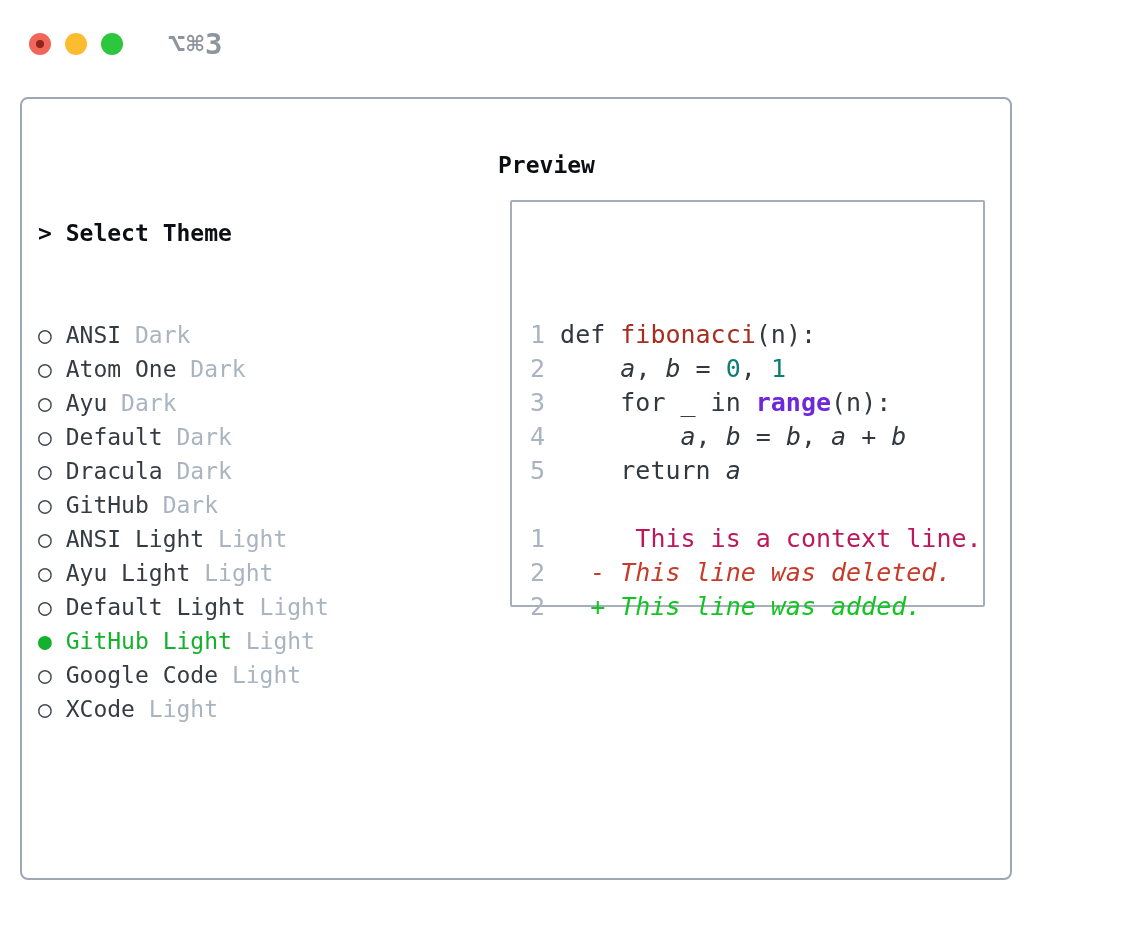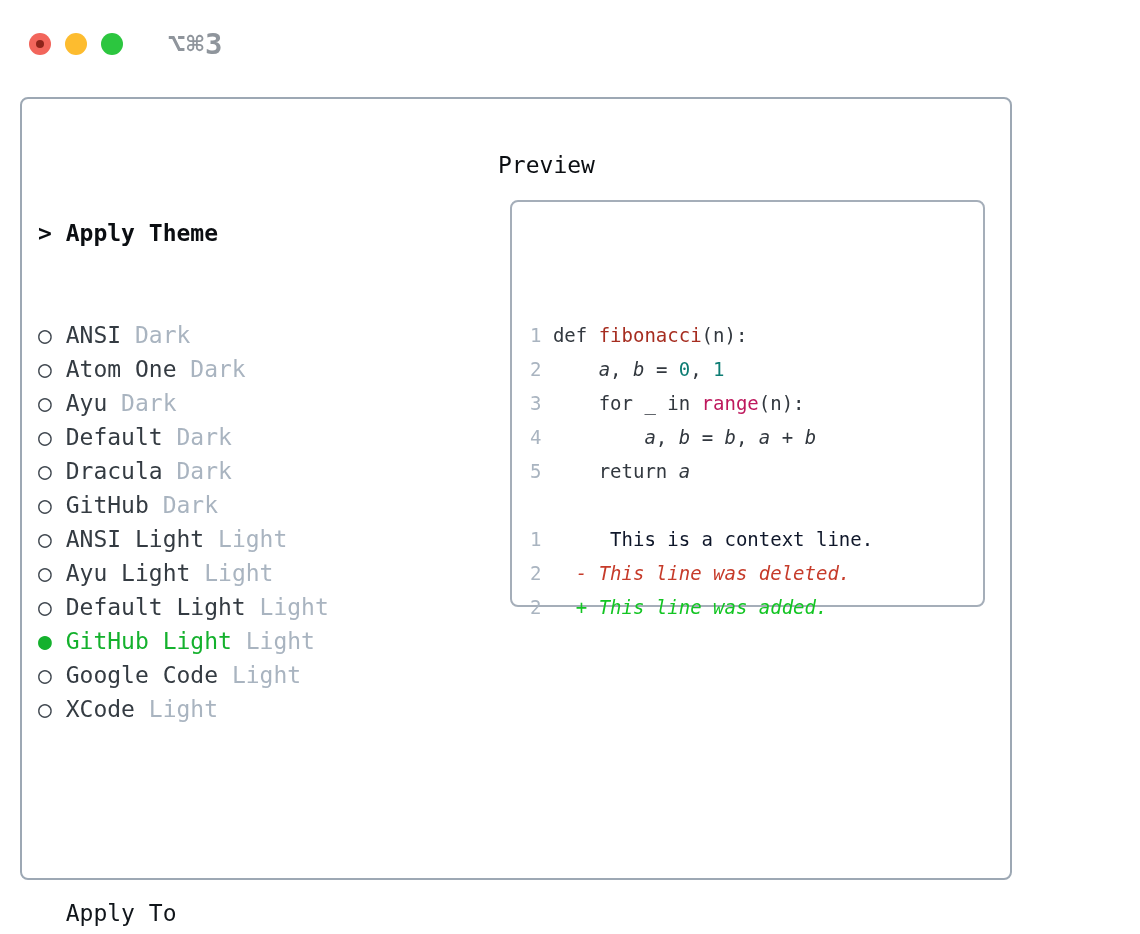--- a/index.html
+++ b/index.html
@@ -25,55 +25,54 @@
     position:absolute;left:16px;top:49px;
     font-size:23px;line-height:34px;white-space:pre;color:#343b42;
   }
   .left-col .line{height:34px;}
   .bold-black{font-weight:700;color:#0b0e12;}
   .marker{color:#454c54;}
   .sel{color:#14b12d;}
   .variant{color:#a9b4c0;text-align:right;}
   .apply-title{color:#10151a;}
   
-  .preview-title{position:absolute;left:476px;top:49px;font-size:23px;line-height:34px;font-weight:400;color:#0b0e12;}
+  .preview-title{position:absolute;left:476px;top:49px;font-size:23px;line-height:34px;font-weight:700;color:#0b0e12;}
   .preview-box{
     position:absolute;left:488px;top:101px;width:475px;height:407px;
-    border:2px solid #a5aeb9;border-radius:8px;box-sizing:border-box;
-    padding:48px 0 0 18px;font-size:19px;line-height:34px;white-space:pre;color:#32383f;
+    border:2px solid #a5aeb9;border-radius:2px;box-sizing:border-box;
+    padding:48px 0 0 18px;font-size:25px;line-height:34px;white-space:pre;color:#32383f;
   }
   .preview-box .cline{height:34px;}
   .ln{display:inline-block;width:2ch;color:#a9b4c0;}
   .c-func{color:#a62d20;}
   .c-num{color:#0e7d74;}
-  .c-builtin{color:#be185d;}
-  .c-context{color:#0f172a;}
+  .c-builtin{color:#6d28d9;font-weight:bold;}
+  .c-context{color:#be185d;}
   .c-deleted{color:#c63b2a;font-style:italic;}
   .c-added{color:#13c523;font-style:italic;}
   .it{font-style:italic;}
 </style>
 </head>
 <body>
 
 <div id="window">
 
   <div class="titlebar">
     <span class="light light-close"></span>
     <span class="light light-min"></span>
     <span class="light light-zoom"></span>
     <span class="shortcut">⌥⌘3</span>
   </div>
 
   <div class="panel">
 
     <div class="left-col">
-      <div class="line"><span class="bold-black">&gt;</span><span class="bold-black"> </span><span class="bold-black">Apply Theme</span></div>
+      <div class="line"><span class="bold-black">&gt;</span><span class="bold-black"> </span><span class="bold-black">Select Theme</span></div>
       <div id="theme-items"><div class="line"><span class="marker">○ </span><span class="">ANSI </span><span class="variant">Dark</span></div><div class="line"><span class="marker">○ </span><span class="">Atom One </span><span class="variant">Dark</span></div><div class="line"><span class="marker">○ </span><span class="">Ayu </span><span class="variant">Dark</span></div><div class="line"><span class="marker">○ </span><span class="">Default </span><span class="variant">Dark</span></div><div class="line"><span class="marker">○ </span><span class="">Dracula </span><span class="variant">Dark</span></div><div class="line"><span class="marker">○ </span><span class="">GitHub </span><span class="variant">Dark</span></div><div class="line"><span class="marker">○ </span><span class="">ANSI Light </span><span class="variant">Light</span></div><div class="line"><span class="marker">○ </span><span class="">Ayu Light </span><span class="variant">Light</span></div><div class="line"><span class="marker">○ </span><span class="">Default Light </span><span class="variant">Light</span></div><div class="line"><span class="marker sel">● </span><span class="sel">GitHub Light </span><span class="variant">Light</span></div><div class="line"><span class="marker">○ </span><span class="">Google Code </span><span class="variant">Light</span></div><div class="line"><span class="marker">○ </span><span class="">XCode </span><span class="variant">Light</span></div></div>
       <div class="line"> </div>
-      <div class="line"><span class="apply-title">  </span><span class="apply-title">Apply To</span></div>
       
       
       
       
     </div>
 
     <div class="preview-title">Preview</div>
 
     <div class="preview-box">
       <div id="code-lines"><div class="cline"><span class="ln">1</span><span>def </span><span class="c-func">fibonacci</span><span>(n):</span></div><div class="cline"><span class="ln">2</span><span>    </span><span class="it">a</span><span>, </span><span class="it">b</span><span> = </span><span class="c-num">0</span><span>, </span><span class="c-num">1</span></div><div class="cline"><span class="ln">3</span><span>    for _ in </span><span class="c-builtin">range</span><span>(n):</span></div><div class="cline"><span class="ln">4</span><span>        </span><span class="it">a</span><span>, </span><span class="it">b</span><span> = </span><span class="it">b</span><span>, </span><span class="it">a</span><span> + </span><span class="it">b</span></div><div class="cline"><span class="ln">5</span><span>    return </span><span class="it">a</span></div><div class="cline"><span class="ln"></span></div><div class="cline"><span class="ln">1</span><span class="c-context">     This is a context line.</span></div><div class="cline"><span class="ln">2</span><span class="c-deleted">  - This line was deleted.</span></div><div class="cline"><span class="ln">2</span><span class="c-added">  + This line was added.</span></div></div>

